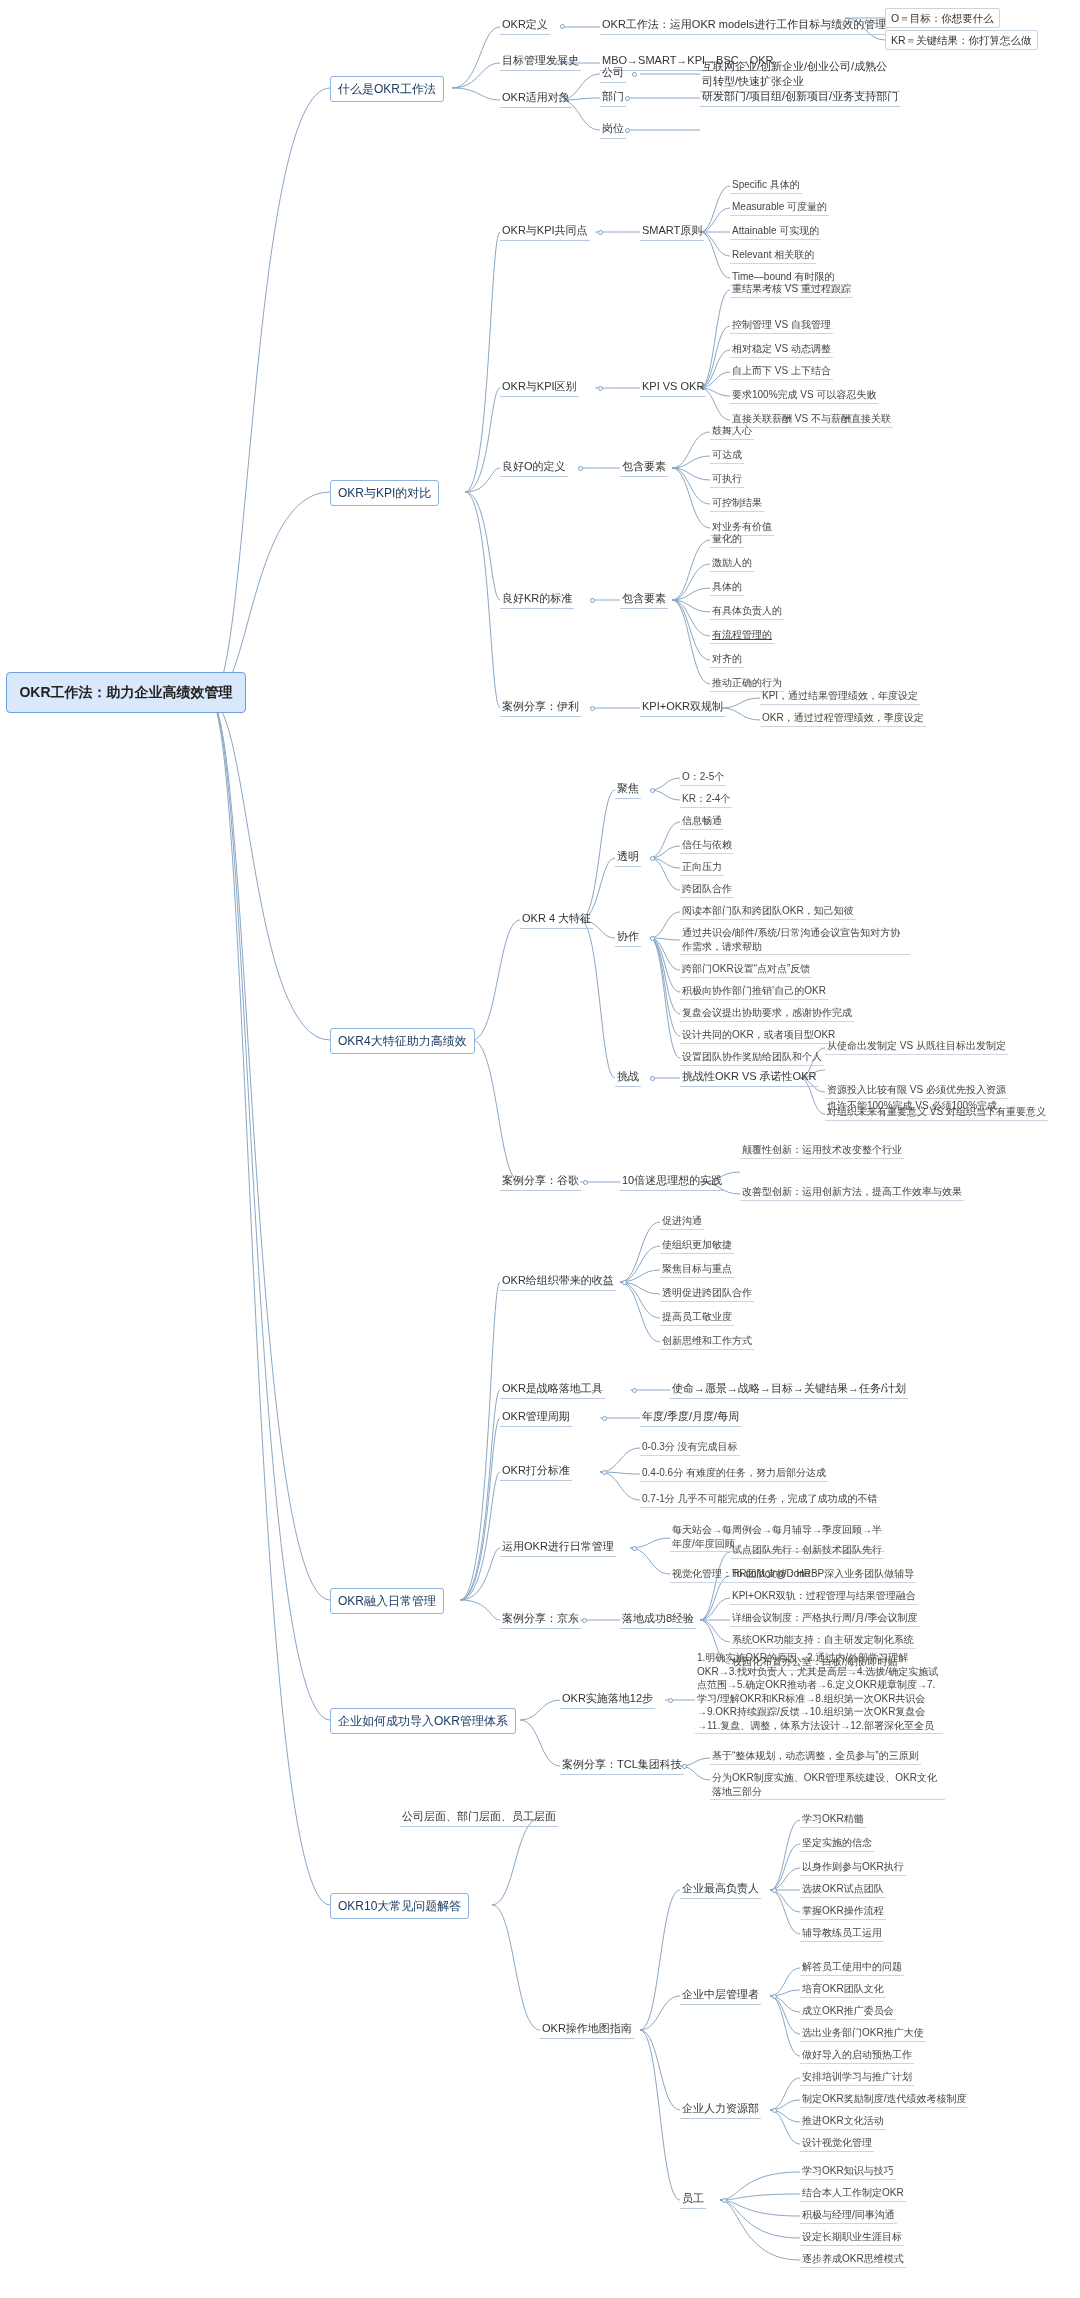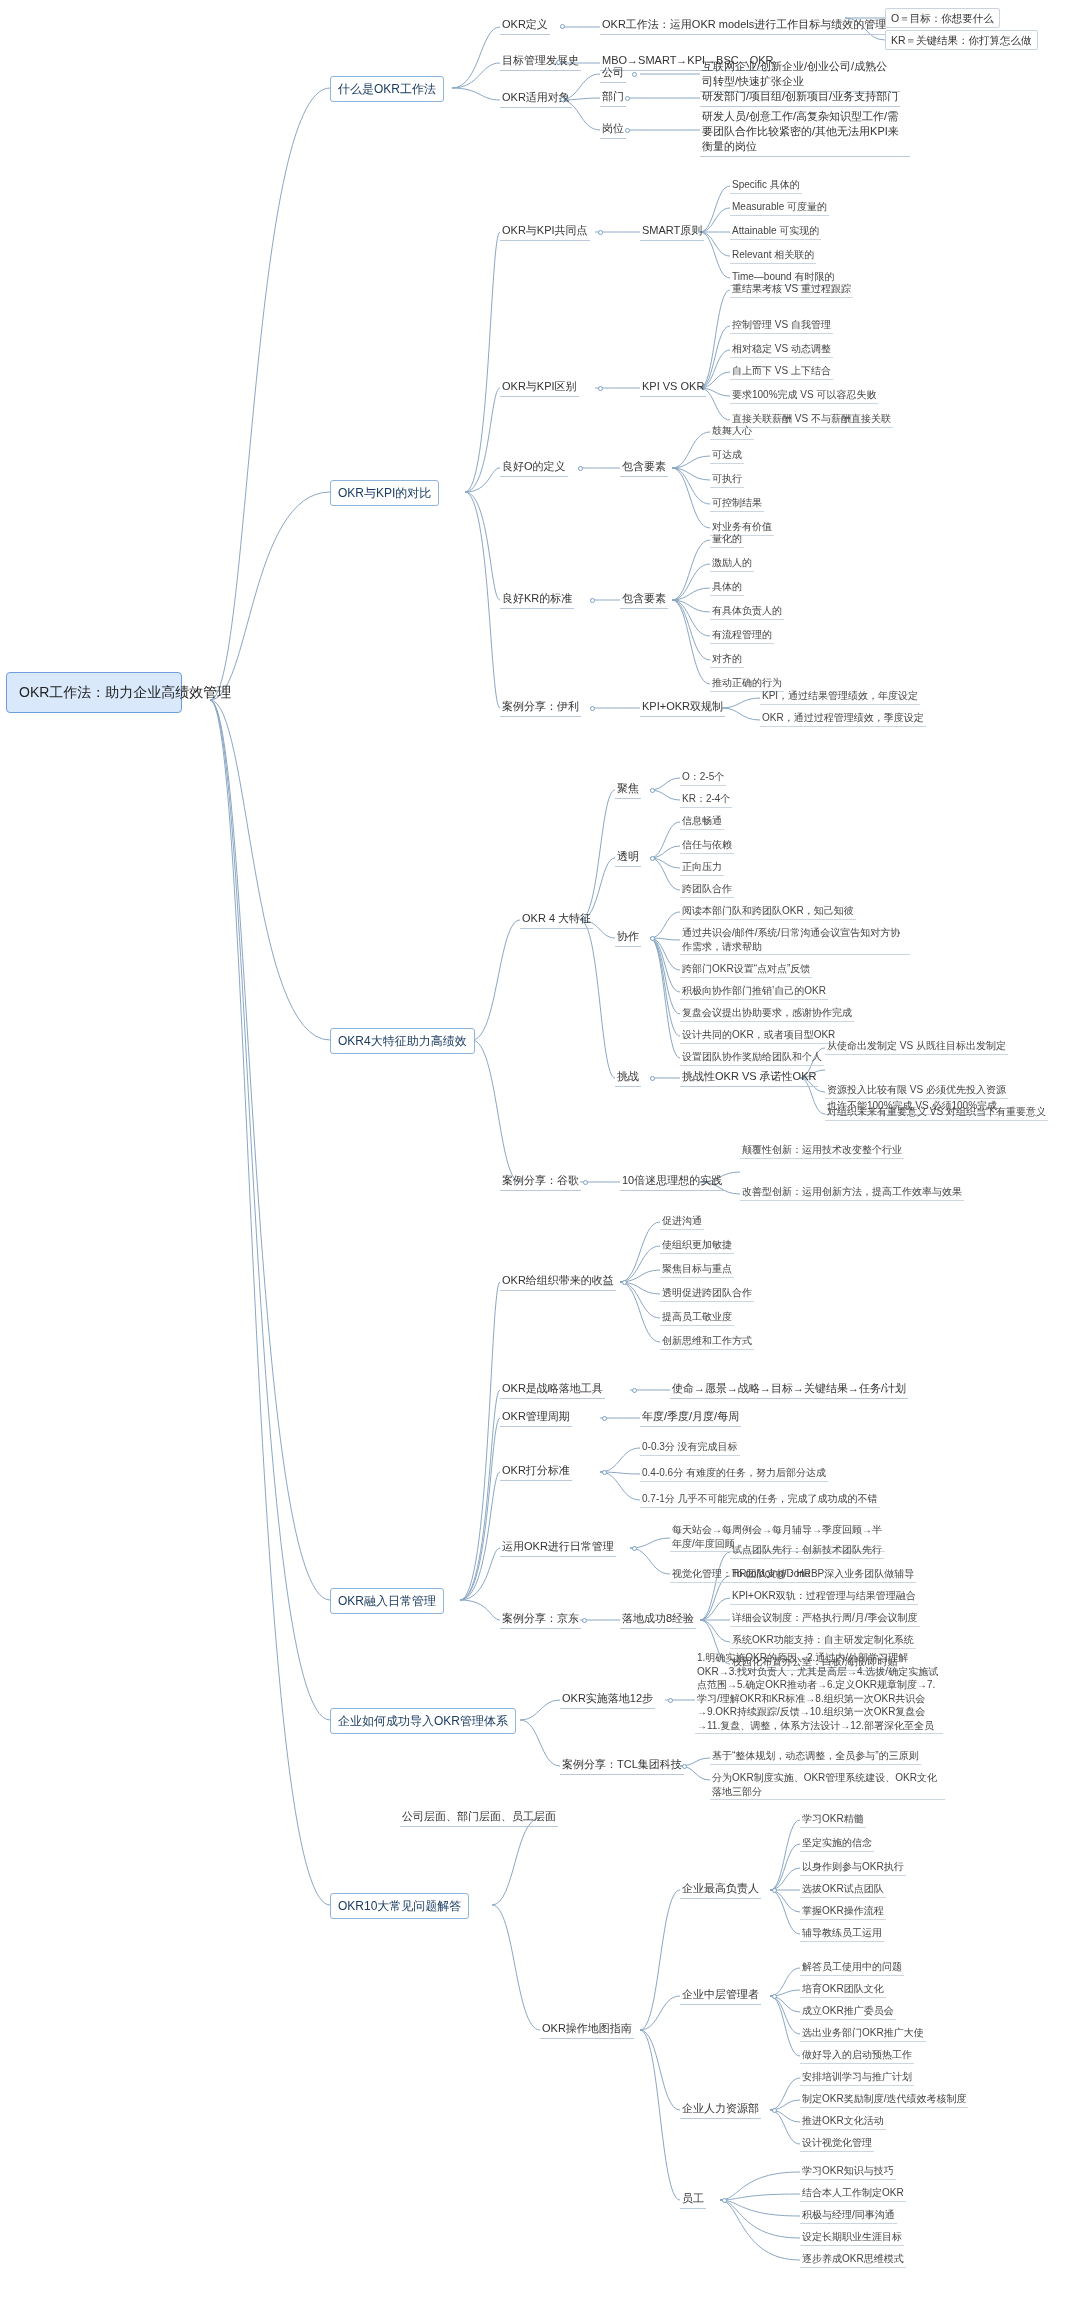--- a/index.html
+++ b/index.html
@@ -11,22 +11,22 @@
     position:relative; overflow:hidden;
   }
   #canvas { position:absolute; inset:0; }
   svg#links { position:absolute; left:0; top:0; width:1080px; height:2298px; pointer-events:none; }
 
   .node { position:absolute; white-space:pre; line-height:1.35; }
 
   
   .root {
     background:#d9e8fb; border:1px solid #6f9ede; border-radius:4px;
-    color:#222; font-weight:normal; font-size:14px;
-    padding:10px 12px; width:176px; text-align:center;
+    color:#222; font-weight:bold; font-size:14px;
+    padding:10px 0; width:240px; text-align:center;
     left:6px; top:672px;
   }
 
   
   .l1 {
     background:#ffffff; border:1px solid #8fb4dd; border-radius:3px;
     padding:4px 7px; font-size:12px; color:#1b3c63; font-weight:normal;
   }
 
   
@@ -238,21 +238,20 @@
   <div class="node l2" style="left:600px; top:64px;">公司</div>
   <div class="dot" style="left:632px; top:72px;"></div>
   <div class="node l2 wrap" style="left:700px; top:58px; width:200px;">互联网企业/创新企业/创业公司/成熟公司转型/快速扩张企业</div>
 
   <div class="node l2" style="left:600px; top:88px;">部门</div>
   <div class="dot" style="left:625px; top:96px;"></div>
   <div class="node l2" style="left:700px; top:88px;">研发部门/项目组/创新项目/业务支持部门</div>
 
   <div class="node l2" style="left:600px; top:120px;">岗位</div>
   <div class="dot" style="left:625px; top:128px;"></div>
-  <div class="node l2 wrap" style="left:700px; top:108px; width:210px;">研发人员/创意工作/高复杂知识型工作/需要团队合作比较紧密的/其他无法用KPI来衡量的岗位</div>
 
   <div class="node l3" style="left:885px; top:8px;">O＝目标：你想要什么</div>
   <div class="node l3" style="left:885px; top:30px;">KR＝关键结果：你打算怎么做</div>
 
   <div class="node l1" style="left:330px; top:480px;">OKR与KPI的对比</div>
 
   <div class="node l2" style="left:500px; top:222px;">OKR与KPI共同点</div>
   <div class="dot" style="left:598px; top:230px;"></div>
   <div class="node l2" style="left:640px; top:222px;">SMART原则</div>
   <div class="node l4" style="left:730px; top:177px;">Specific 具体的</div>
@@ -280,21 +279,21 @@
   <div class="node l4" style="left:710px; top:495px;">可控制结果</div>
   <div class="node l4" style="left:710px; top:519px;">对业务有价值</div>
 
   <div class="node l2" style="left:500px; top:590px;">良好KR的标准</div>
   <div class="dot" style="left:590px; top:598px;"></div>
   <div class="node l2" style="left:620px; top:590px;">包含要素</div>
   <div class="node l4" style="left:710px; top:531px;">量化的</div>
   <div class="node l4" style="left:710px; top:555px;">激励人的</div>
   <div class="node l4" style="left:710px; top:579px;">具体的</div>
   <div class="node l4" style="left:710px; top:603px;">有具体负责人的</div>
-  <div class="node l4" style="left:710px; top:627px;">有流程管理的</div>
+  <div class="node l4" style="left:710px; top:627px;text-decoration:underline;">有流程管理的</div>
   <div class="node l4" style="left:710px; top:651px;">对齐的</div>
   <div class="node l4" style="left:710px; top:675px;">推动正确的行为</div>
 
   <div class="node l2" style="left:500px; top:698px;">案例分享：伊利</div>
   <div class="dot" style="left:590px; top:706px;"></div>
   <div class="node l2" style="left:640px; top:698px;">KPI+OKR双规制</div>
   <div class="node l4" style="left:760px; top:688px;">KPI，通过结果管理绩效，年度设定</div>
   <div class="node l4" style="left:760px; top:710px;">OKR，通过过程管理绩效，季度设定</div>
 
   <div class="node l1" style="left:330px; top:1028px;">OKR4大特征助力高绩效</div>

